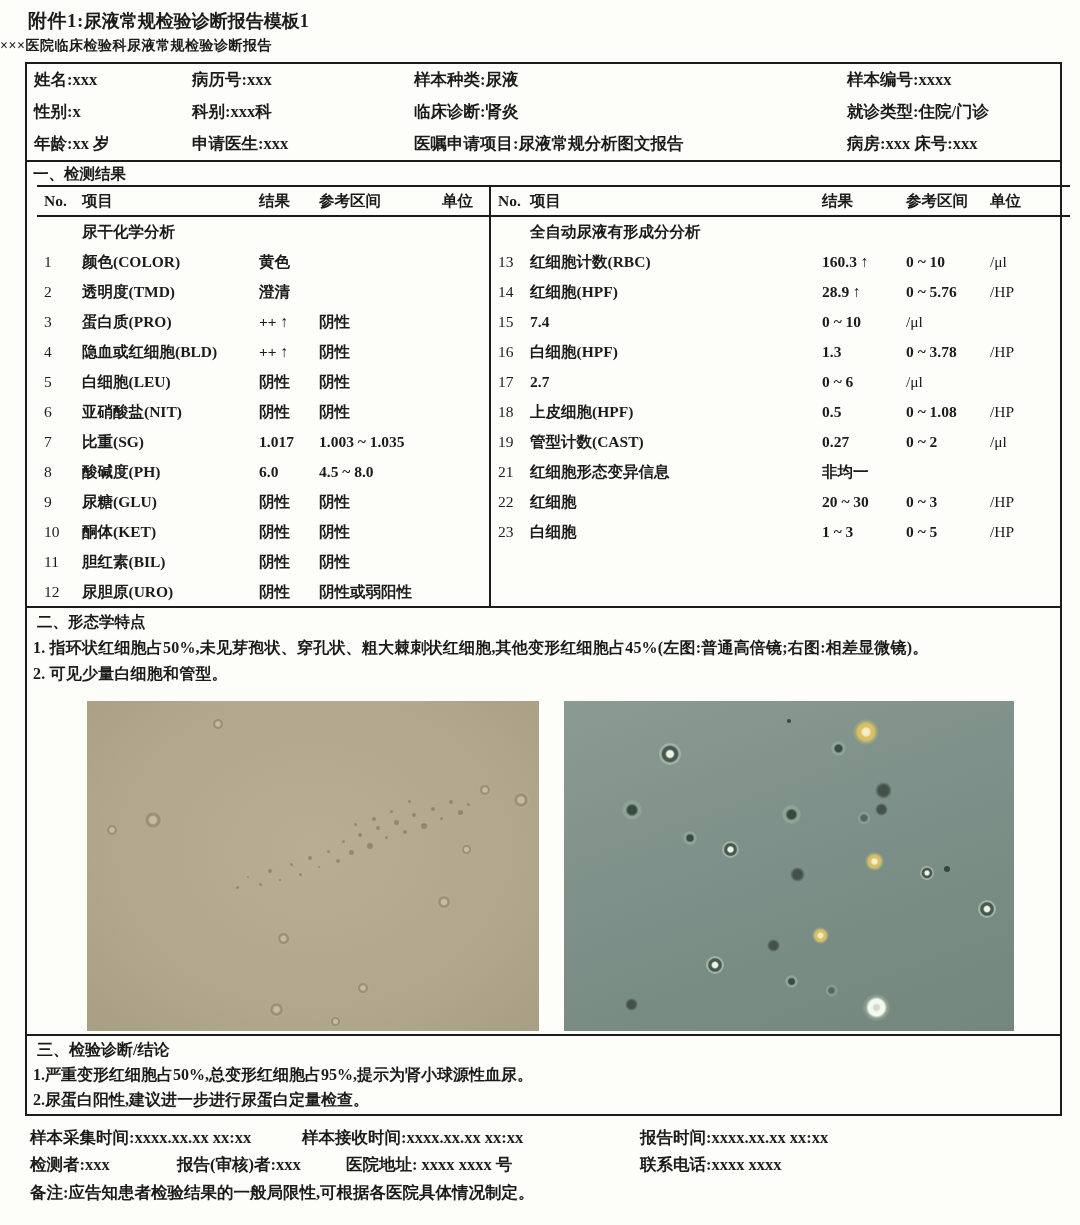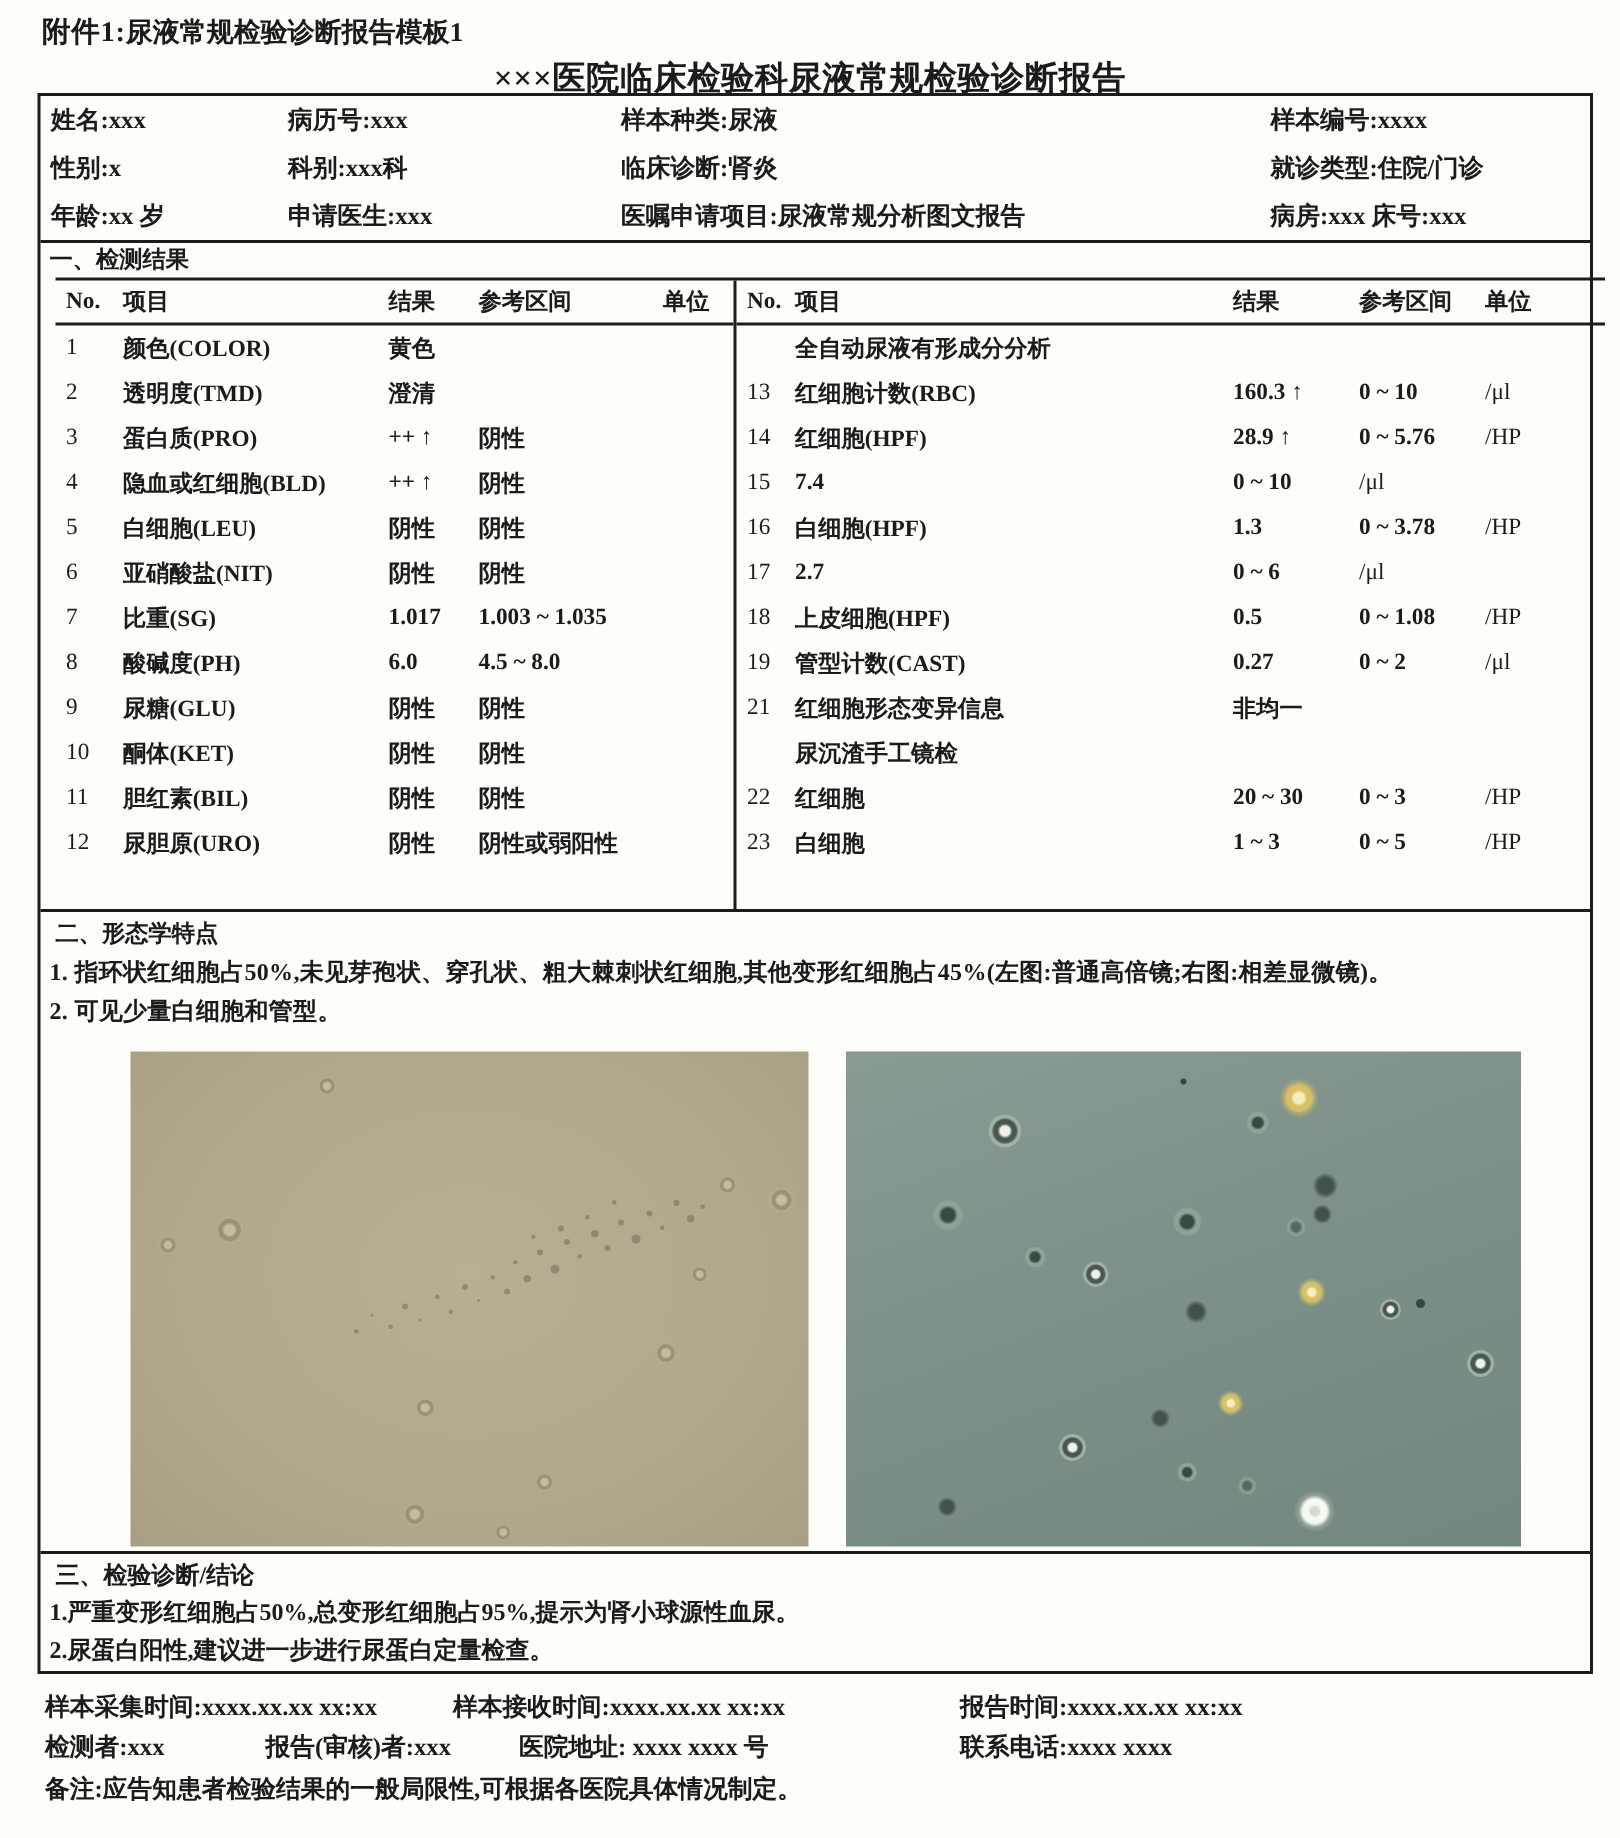--- a/index.html
+++ b/index.html
@@ -6,21 +6,21 @@
   body{
     width:1080px;height:1225px;position:relative;
     background:#fdfdfa;color:#1b1b1b;
     font-family:"Liberation Serif","DejaVu Serif",serif;
     overflow:hidden;
   }
   .abs{position:absolute;}
   
   #attachment-line{left:28px;top:8px;font-size:18px;font-weight:700;}
   #attachment-line .att-label{font-size:19px;letter-spacing:.5px;}
-  #report-title{left:0;top:37px;width:100%;text-align:center;font-size:22px;font-weight:700;letter-spacing:.5px;}
+  #report-title{left:0;top:37px;width:100%;text-align:left;font-size:14px;font-weight:700;letter-spacing:.5px;}
   
   #main-box{
     left:25px;top:62px;width:1033px;height:1050px;
     border:2px solid #1c1c1c;background:transparent;
   }
   
   #patient-grid{
     position:absolute;left:0;top:0;width:100%;height:98px;
     border-bottom:2px solid #1c1c1c;box-sizing:border-box;
     display:grid;grid-template-columns:158px 222px 433px auto;
@@ -123,20 +123,27 @@
 
   <div id="results">
     <div id="table-left" class="table-half">
         <div class="t-header">
           <span class="h-col">No.</span>
           <span class="h-col">项目</span>
           <span class="h-col">结果</span>
           <span class="h-col">参考区间</span>
           <span class="h-col">单位</span>
         </div>
+        <div class="t-row group">
+          <span class="c-no"></span>
+          <span class="c-item">尿干化学分析</span>
+          <span class="c-result"></span>
+          <span class="c-ref"></span>
+          <span class="c-unit"></span>
+        </div>
         <div class="t-row">
           <span class="c-no">1</span>
           <span class="c-item">颜色(COLOR)</span>
           <span class="c-result">黄色</span>
           <span class="c-ref"></span>
           <span class="c-unit"></span>
         </div>
         <div class="t-row">
           <span class="c-no">2</span>
           <span class="c-item">透明度(TMD)</span>
@@ -274,27 +281,20 @@
           <span class="c-no">19</span>
           <span class="c-item">管型计数(CAST)</span>
           <span class="c-result">0.27</span>
           <span class="c-ref">0 ~ 2</span>
           <span class="c-unit">/μl</span>
         </div>
         <div class="t-row">
           <span class="c-no">21</span>
           <span class="c-item">红细胞形态变异信息</span>
           <span class="c-result">非均一</span>
-          <span class="c-ref"></span>
-          <span class="c-unit"></span>
-        </div>
-        <div class="t-row group">
-          <span class="c-no"></span>
-          <span class="c-item">尿沉渣手工镜检</span>
-          <span class="c-result"></span>
           <span class="c-ref"></span>
           <span class="c-unit"></span>
         </div>
         <div class="t-row">
           <span class="c-no">22</span>
           <span class="c-item">红细胞</span>
           <span class="c-result">20 ~ 30</span>
           <span class="c-ref">0 ~ 3</span>
           <span class="c-unit">/HP</span>
         </div>

